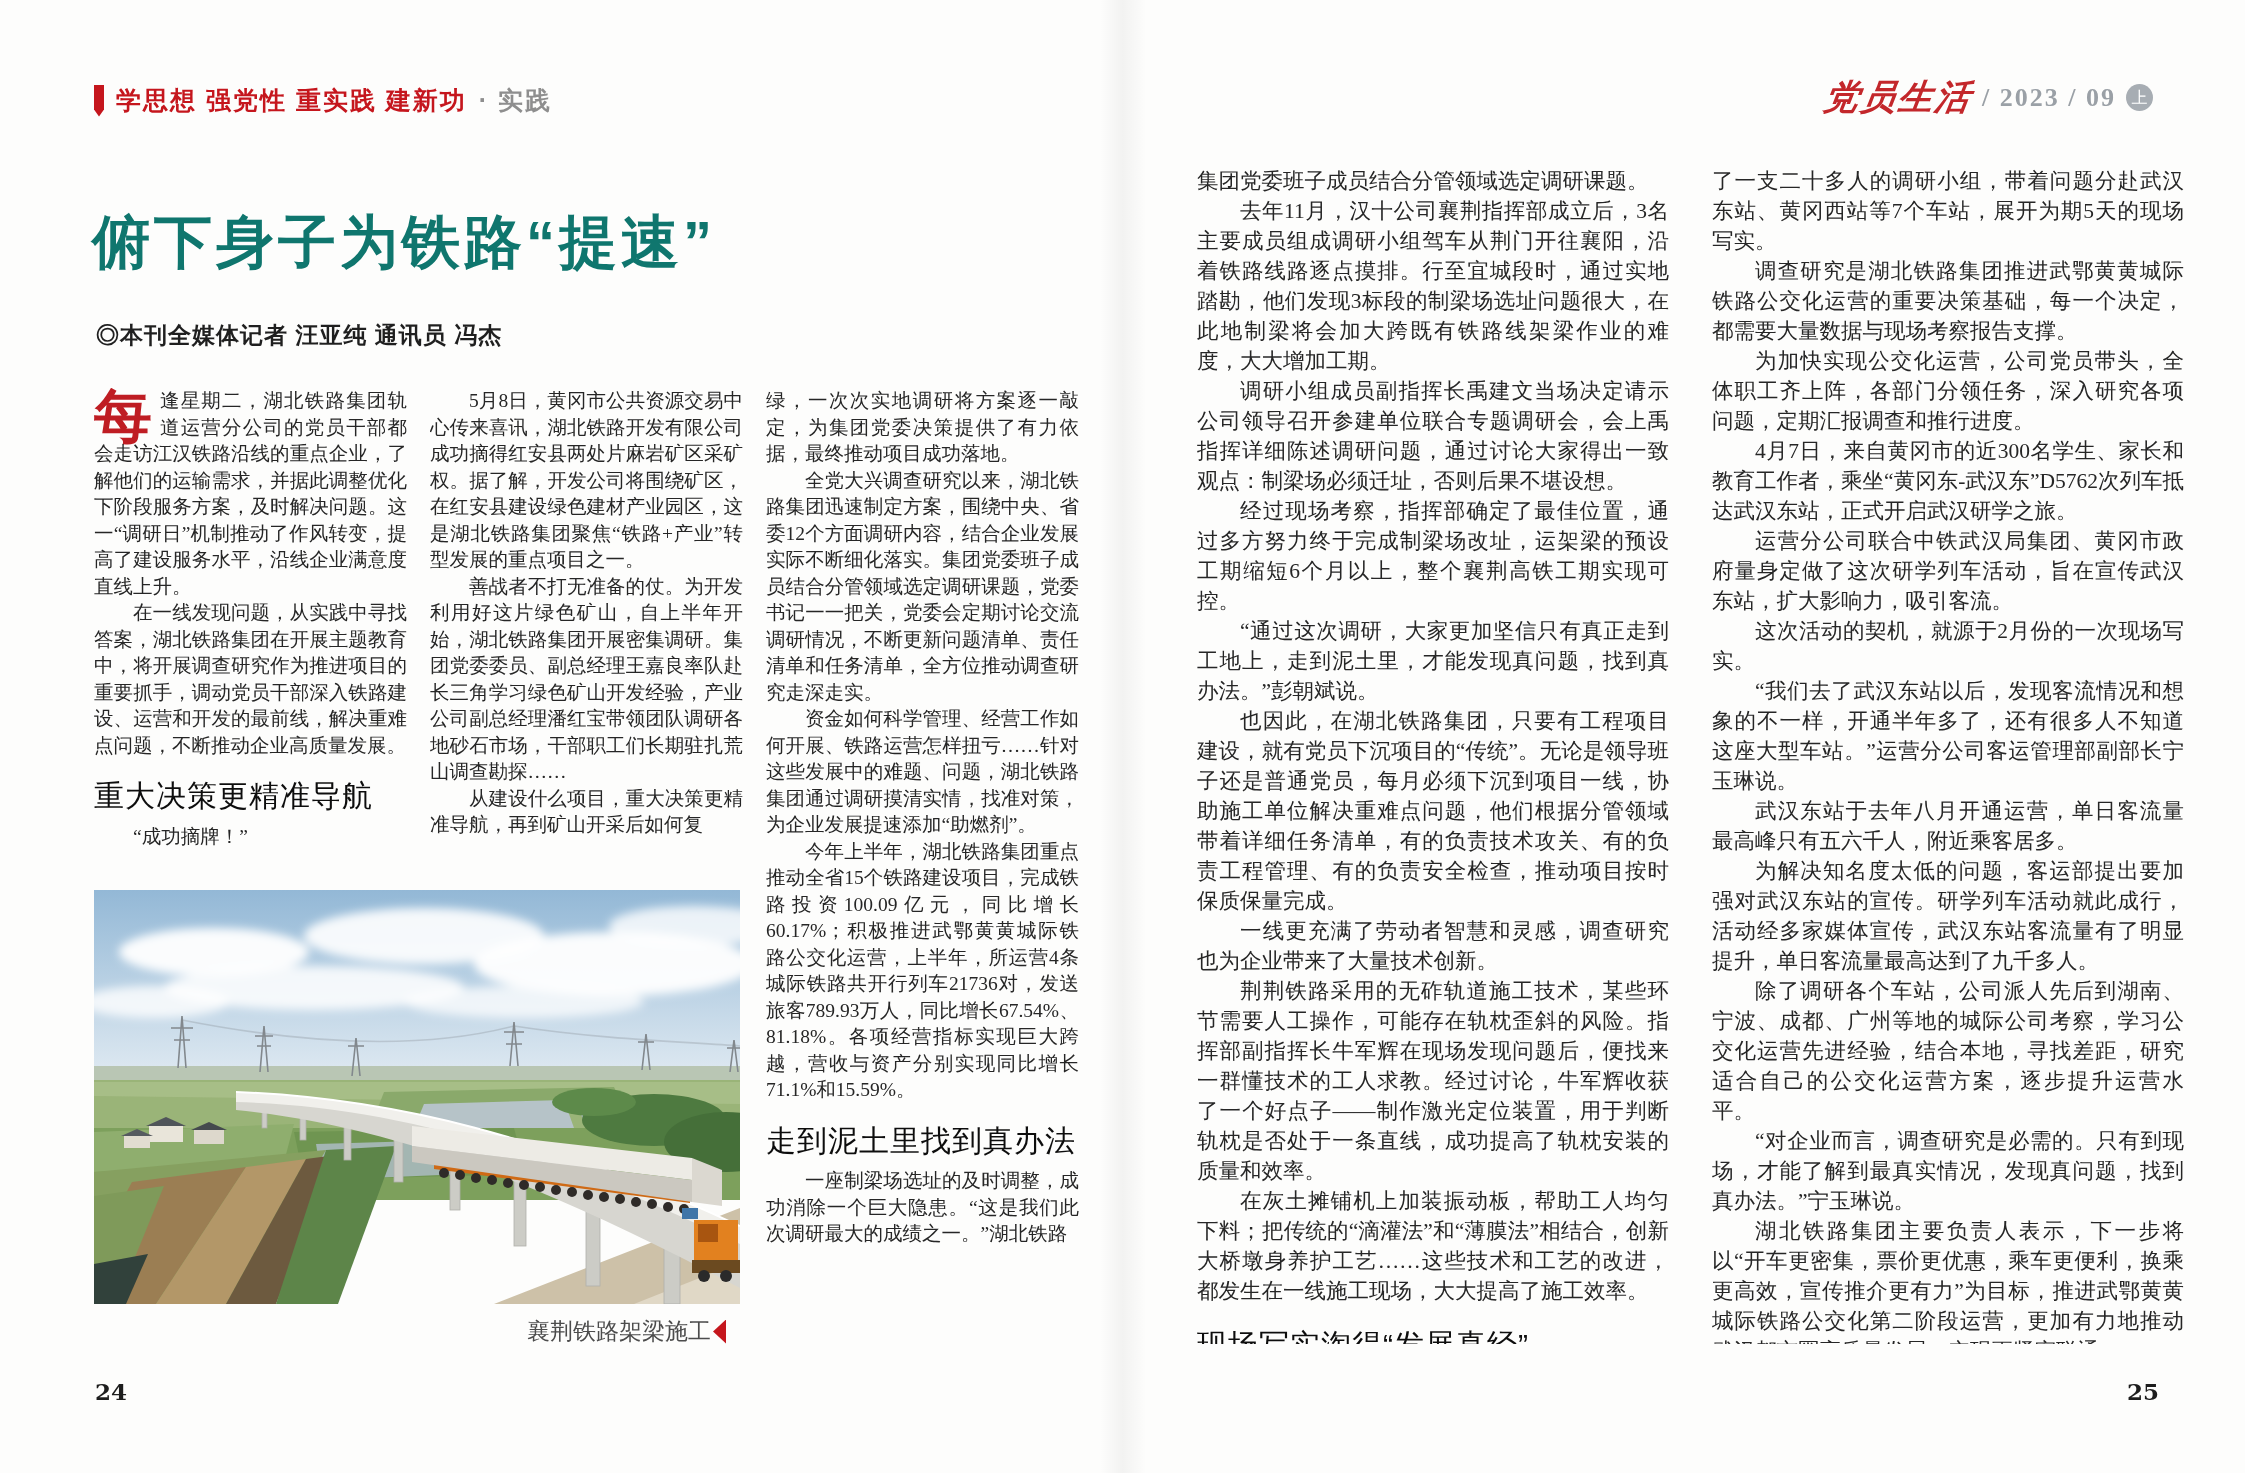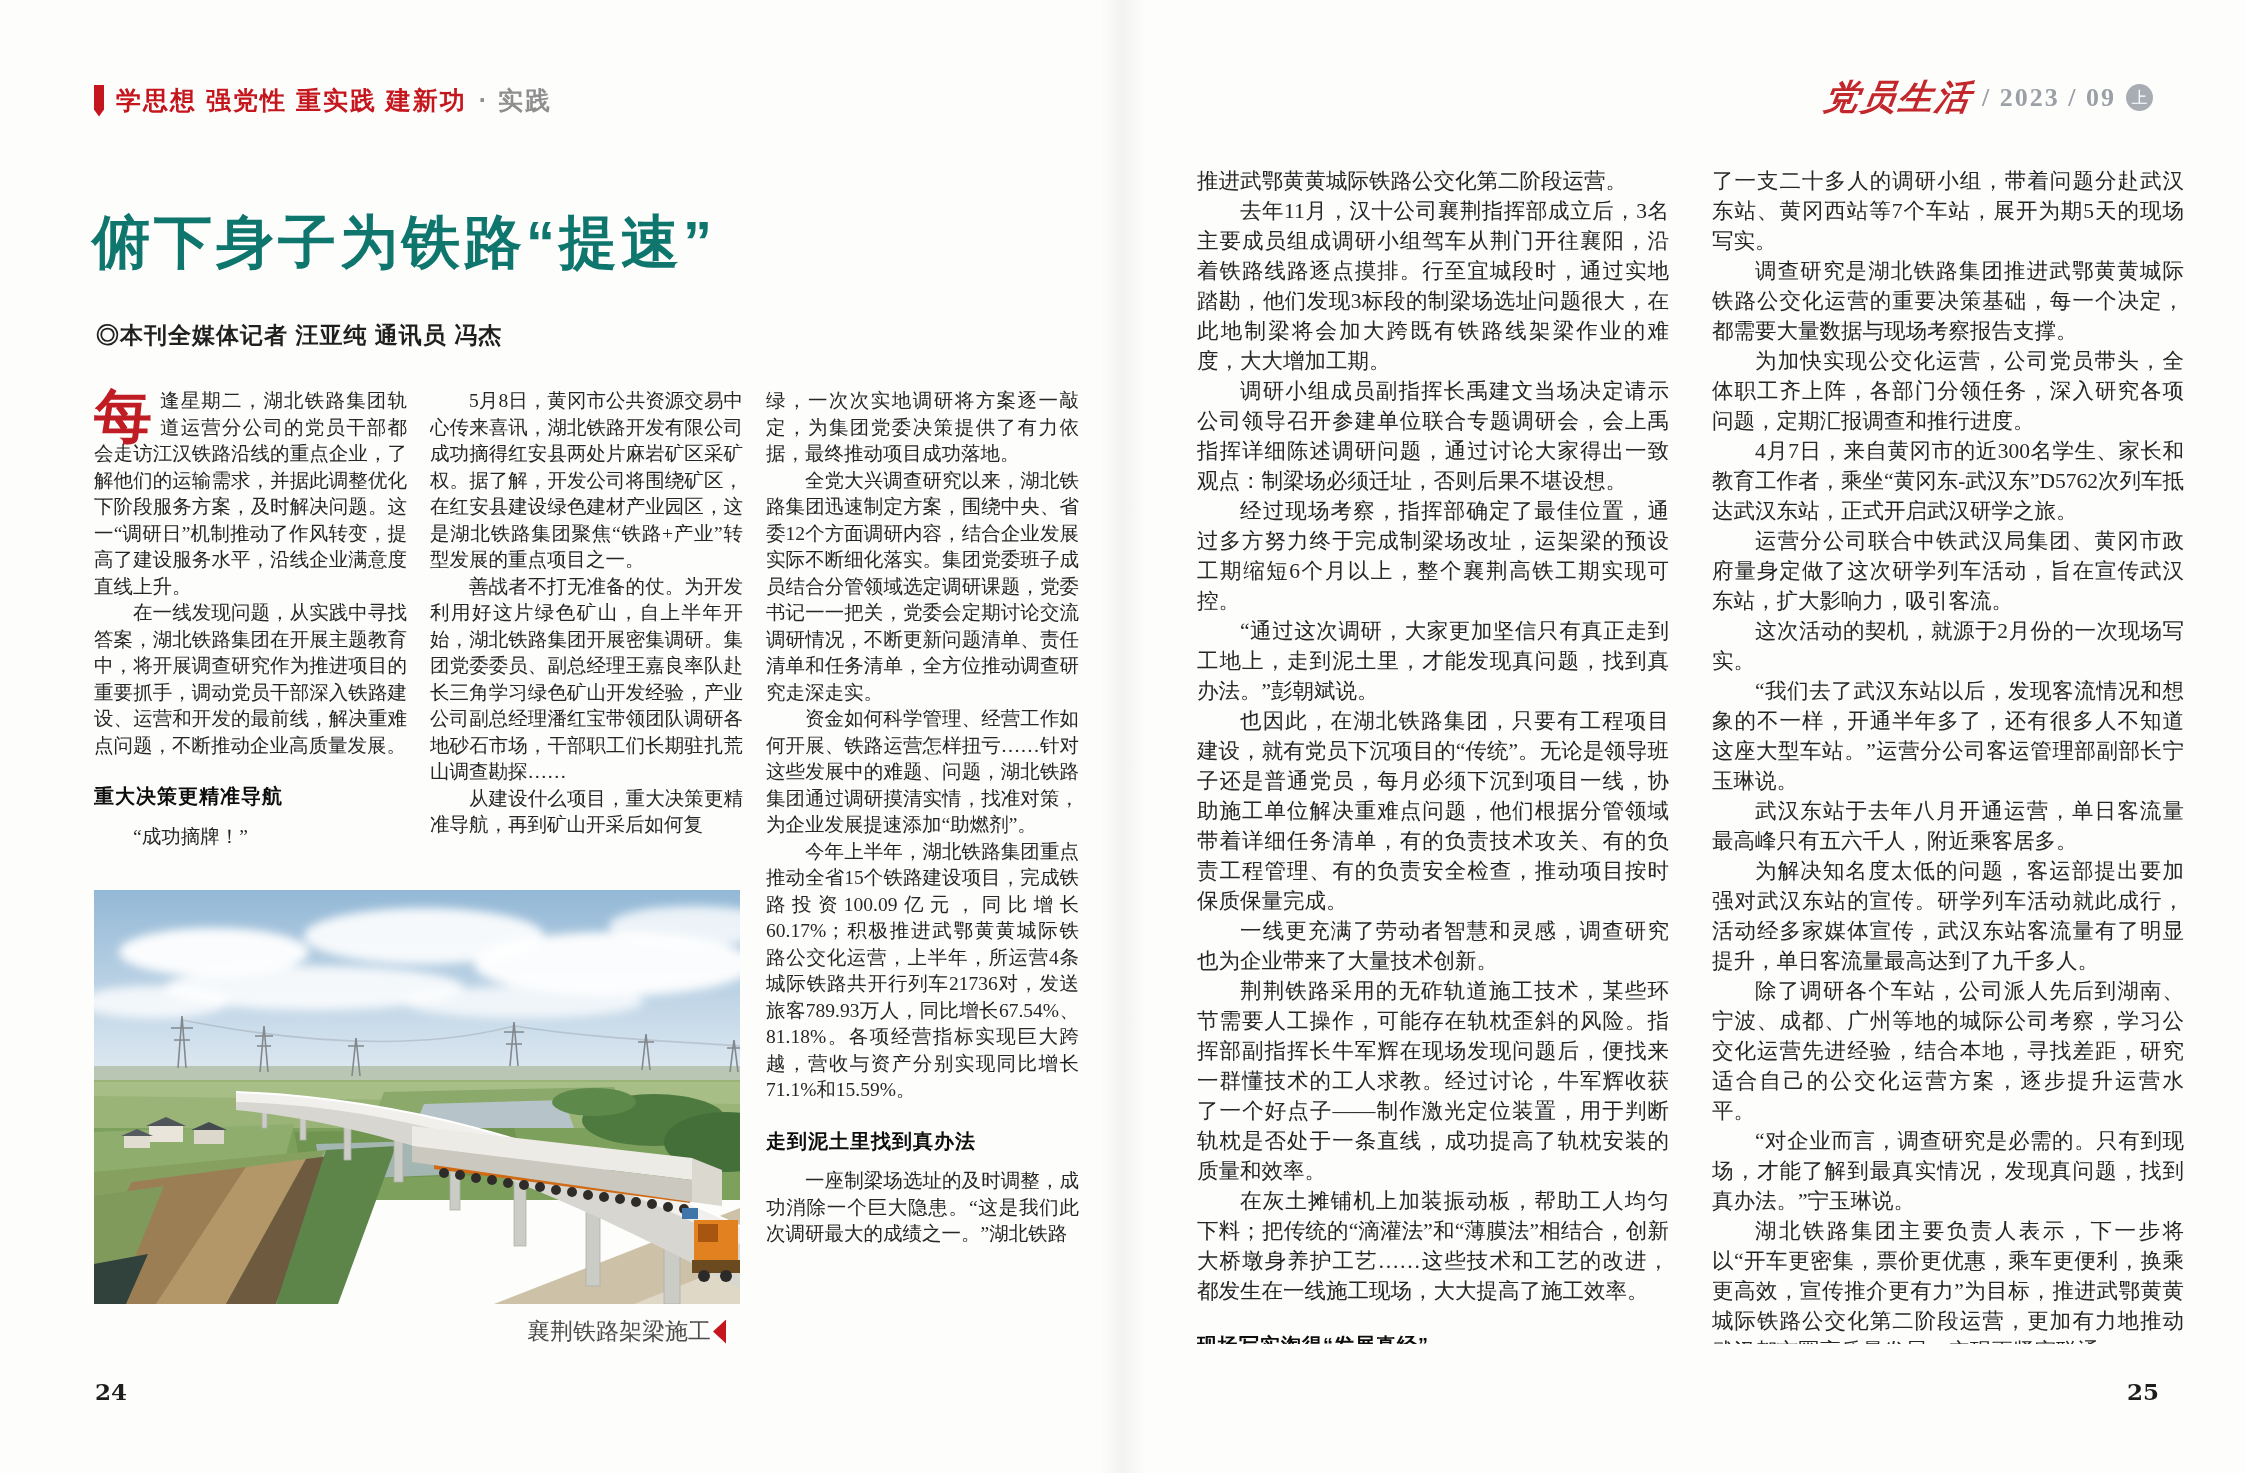--- a/index.html
+++ b/index.html
@@ -36,21 +36,21 @@
   .col { position:absolute; overflow:hidden; text-align:justify; }
   .col-left  { font-size:19.5px; line-height:26.5px; }
   .col-right { font-size:21.5px; line-height:30px; }
   #col1 { left:94px;  top:388px; width:313px; height:494px; }
   #col2 { left:430px; top:388px; width:313px; height:496px; }
   #col3 { left:766px; top:388px; width:313px; height:924px; }
   #col4 { left:1197px; top:166px; width:472px; height:1178px; }
   #col5 { left:1712px; top:166px; width:472px; height:1178px; }
   .body-p { margin:0; text-indent:2em; }
   .body-p.cont { text-indent:0; }
-  .col-h2 { font-family:"Liberation Sans", sans-serif; font-weight:bold; font-size:20px;
+  .col-h2 { font-family:"Liberation Sans", sans-serif; font-weight:normal; font-size:30px;
             color:#0d0d0d; margin:24px 0 14px; letter-spacing:1px; }
   .dropcap { float:left; color:#bf1d23; font-weight:bold; font-size:58px; line-height:48px;
              padding:4px 8px 0 0; font-family:"DejaVu Serif", serif; }
   
   .photo { position:absolute; left:94px; top:890px; width:646px; height:414px; overflow:hidden; }
   .caption-row { position:absolute; left:94px; top:1316px; width:632px;
                  display:flex; justify-content:flex-end; align-items:center; gap:2px;
                  color:#4c4c4c; font-size:23px; }
   .caption-flag { width:13px; height:24px; background:#c5161d;
                   clip-path:polygon(0 50%,100% 0,100% 100%); }
@@ -94,21 +94,21 @@
     </div>
   <div id="col3" class="col col-left">
       <p class="body-p cont">绿，一次次实地调研将方案逐一敲定，为集团党委决策提供了有力依据，最终推动项目成功落地。</p>
       <p class="body-p">全党大兴调查研究以来，湖北铁路集团迅速制定方案，围绕中央、省委12个方面调研内容，结合企业发展实际不断细化落实。集团党委班子成员结合分管领域选定调研课题，党委书记一一把关，党委会定期讨论交流调研情况，不断更新问题清单、责任清单和任务清单，全方位推动调查研究走深走实。</p>
       <p class="body-p">资金如何科学管理、经营工作如何开展、铁路运营怎样扭亏……针对这些发展中的难题、问题，湖北铁路集团通过调研摸清实情，找准对策，为企业发展提速添加“助燃剂”。</p>
       <p class="body-p">今年上半年，湖北铁路集团重点推动全省15个铁路建设项目，完成铁路投资100.09亿元，同比增长60.17%；积极推进武鄂黄黄城际铁路公交化运营，上半年，所运营4条城际铁路共开行列车21736对，发送旅客789.93万人，同比增长67.54%、81.18%。各项经营指标实现巨大跨越，营收与资产分别实现同比增长71.1%和15.59%。</p>
       <div class="col-h2">走到泥土里找到真办法</div>
       <p class="body-p">一座制梁场选址的及时调整，成功消除一个巨大隐患。“这是我们此次调研最大的成绩之一。”湖北铁路</p>
     </div>
   <div id="col4" class="col col-right">
-      <p class="body-p cont">推进武鄂黄黄城际铁路公交化第二阶段运营。</p>
+      <p class="body-p cont">集团党委班子成员结合分管领域选定调研课题。</p>
       <p class="body-p">去年11月，汉十公司襄荆指挥部成立后，3名主要成员组成调研小组驾车从荆门开往襄阳，沿着铁路线路逐点摸排。行至宜城段时，通过实地踏勘，他们发现3标段的制梁场选址问题很大，在此地制梁将会加大跨既有铁路线架梁作业的难度，大大增加工期。</p>
       <p class="body-p">调研小组成员副指挥长禹建文当场决定请示公司领导召开参建单位联合专题调研会，会上禹指挥详细陈述调研问题，通过讨论大家得出一致观点：制梁场必须迁址，否则后果不堪设想。</p>
       <p class="body-p">经过现场考察，指挥部确定了最佳位置，通过多方努力终于完成制梁场改址，运架梁的预设工期缩短6个月以上，整个襄荆高铁工期实现可控。</p>
       <p class="body-p">“通过这次调研，大家更加坚信只有真正走到工地上，走到泥土里，才能发现真问题，找到真办法。”彭朝斌说。</p>
       <p class="body-p">也因此，在湖北铁路集团，只要有工程项目建设，就有党员下沉项目的“传统”。无论是领导班子还是普通党员，每月必须下沉到项目一线，协助施工单位解决重难点问题，他们根据分管领域带着详细任务清单，有的负责技术攻关、有的负责工程管理、有的负责安全检查，推动项目按时保质保量完成。</p>
       <p class="body-p">一线更充满了劳动者智慧和灵感，调查研究也为企业带来了大量技术创新。</p>
       <p class="body-p">荆荆铁路采用的无砟轨道施工技术，某些环节需要人工操作，可能存在轨枕歪斜的风险。指挥部副指挥长牛军辉在现场发现问题后，便找来一群懂技术的工人求教。经过讨论，牛军辉收获了一个好点子——制作激光定位装置，用于判断轨枕是否处于一条直线，成功提高了轨枕安装的质量和效率。</p>
       <p class="body-p">在灰土摊铺机上加装振动板，帮助工人均匀下料；把传统的“滴灌法”和“薄膜法”相结合，创新大桥墩身养护工艺……这些技术和工艺的改进，都发生在一线施工现场，大大提高了施工效率。</p>
       <div class="col-h2">现场写实淘得“发展真经”</div>
     </div>

